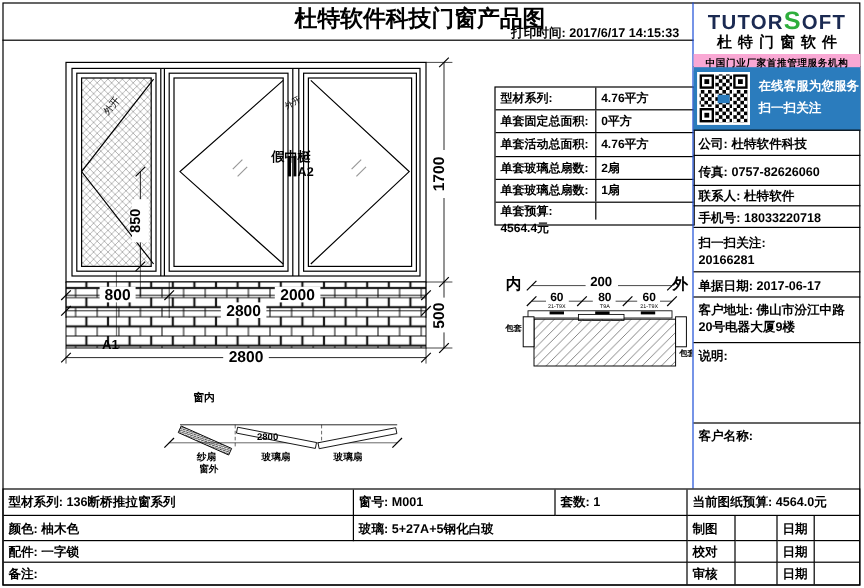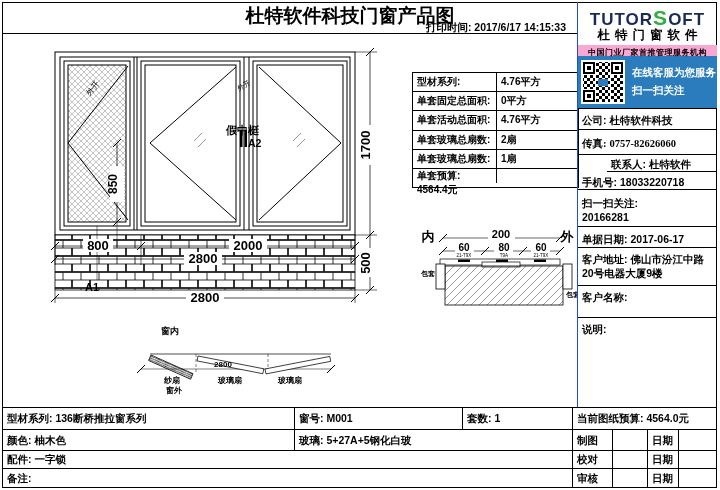--- a/index.html
+++ b/index.html
@@ -275,31 +275,31 @@
             <rect x="6" y="34" width="4" height="4" fill="#000"></rect>
         </g>
         <rect x="17" y="19" width="10" height="7" fill="#2b7cbd"></rect>
       </svg>
       <div class="qrtext">
         <div>在线客服为您服务</div>
         <div>扫一扫关注</div>
       </div>
     </div>
     <div class="inforow" style="height:21px;"><span>公司:</span><span class="v">杜特软件科技</span></div>
-    <div class="inforow" style="height:25px;padding-top:7px;font-family:Liberation Serif, serif;"><span>传真:</span><span class="v">0757-82626060</span></div>
-    <div class="inforow" style="height:17px;padding-top:2px;margin-left:29px;"><span>联系人:</span><span class="v">杜特软件</span></div>
+    <div class="inforow" style="height:25px;padding-top:7px;"><span>传真:</span><span class="v">0757-82626060</span></div>
+    <div class="inforow" style="height:17px;padding-top:2px;"><span>联系人:</span><span class="v">杜特软件</span></div>
     <div class="inforow" style="height:18px;padding-top:3px;"><span>手机号:</span><span class="v">18033220718</span></div>
     <div class="inforow" style="height:37px;padding-top:6px;">
         <div>扫一扫关注:</div>
         <div>20166281</div>
       </div>
     <div class="inforow" style="height:21px;padding-top:5px;"><span>单据日期:</span><span class="v">2017-06-17</span></div>
     <div class="inforow" style="height:38px;"><span>客户地址:</span><span class="v">佛山市汾江中路20号电器大厦9楼</span></div>
+    <div class="inforow" style="height:67px;"><span>说明:</span><span class="v"></span></div>
     <div class="inforow" style="height:32px;"><span>客户名称:</span><span class="v"></span></div>
-    <div class="inforow" style="height:67px;"><span>说明:</span><span class="v"></span></div>
   </div>
 
   <div class="abs btable">
     <div class="cell" style="left:0;top:0;width:292px;height:22px;">型材系列: 136断桥推拉窗系列</div>
     <div class="cell" style="left:292px;top:0;width:168px;height:22px;">窗号: M001</div>
     <div class="cell" style="left:460px;top:0;width:110px;height:22px;">套数: 1</div>
     <div class="cell nr" style="left:570px;top:0;width:143px;height:22px;">当前图纸预算: 4564.0元</div>
 
     <div class="cell" style="left:0;top:22px;width:292px;height:21px;">颜色: 柚木色</div>
     <div class="cell" style="left:292px;top:22px;width:278px;height:21px;">玻璃: 5+27A+5钢化白玻</div>

